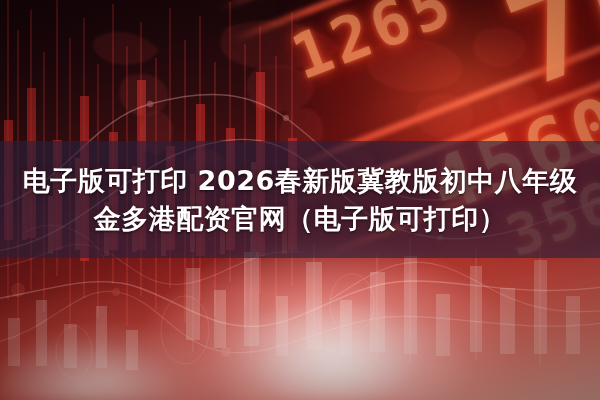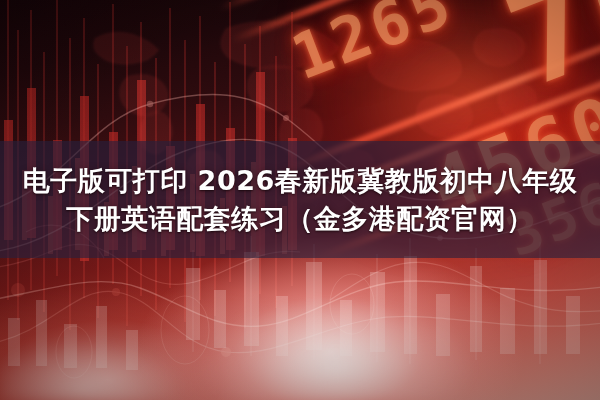--- a/index.html
+++ b/index.html
@@ -324,16 +324,16 @@
     <filter id="noiseFilter">
       <feTurbulence type="fractalNoise" baseFrequency="0.9" numOctaves="3" stitchTiles="stitch"></feTurbulence>
     </filter>
     <rect width="100%" height="100%" filter="url(#noiseFilter)"></rect>
   </svg>
 
   <div id="caption-band"></div>
 
   <div id="caption-text">
     <div class="caption-line">电子版可打印 2026春新版冀教版初中八年级</div>
-    <div class="caption-line">下册英语配套练习（金多港配资官网）</div>
+    <div class="caption-line">金多港配资官网（电子版可打印）</div>
   </div>
 
 </div>
 
 </body></html>

